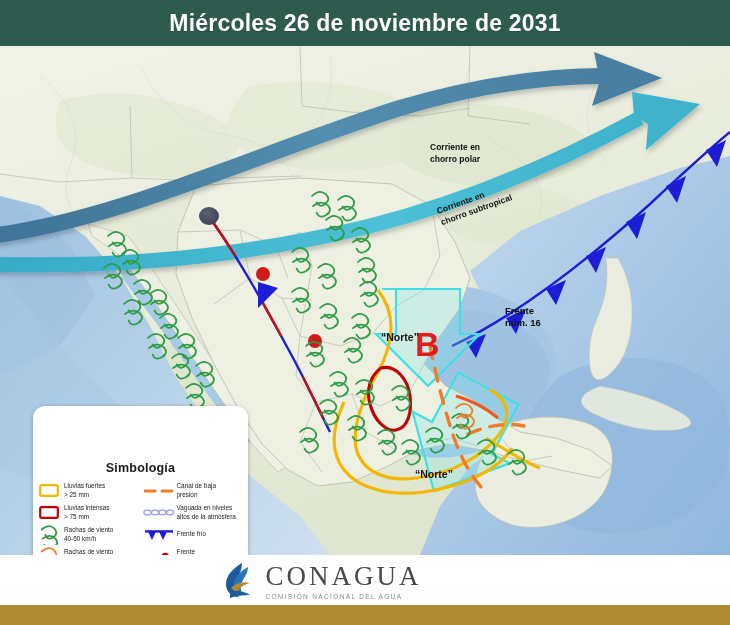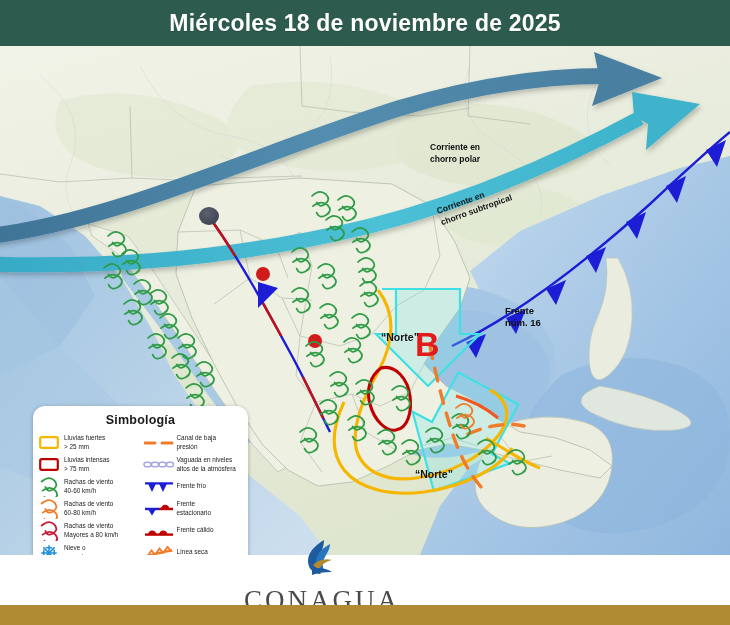--- a/index.html
+++ b/index.html
@@ -31,21 +31,21 @@
   }
   #map-svg{position:absolute;left:0;top:0;}
 
   
   #footer{
     position:absolute;left:0;top:555px;width:730px;height:70px;background:#ffffff;
     z-index:40;
   }
   #logo-wrap{
     position:absolute;left:0;top:0;width:644px;height:52px;
-    display:flex;align-items:center;justify-content:center;gap:9px;flex-direction:column;
+    display:flex;align-items:center;justify-content:center;gap:9px;
   }
   #logo-mark{width:34px;height:40px;flex:0 0 auto;}
   #logo-text-block{display:flex;flex-direction:column;justify-content:center;}
   #logo-name{
     font-family:"Liberation Serif", serif;
     font-size:27px;letter-spacing:3px;color:#4a4a4a;line-height:1;font-weight:400;
   }
   #logo-sub{
     font-family:"Liberation Sans", sans-serif;
     font-size:6.5px;letter-spacing:1.35px;color:#8a8a8a;margin-top:3px;
@@ -54,39 +54,39 @@
 
   
   #legend{
     position:absolute;left:33px;top:360px;width:215px;height:190px;
     background:#ffffff;border-radius:12px;
     box-shadow:0 1px 4px rgba(0,0,0,.28);
     z-index:30;overflow:hidden;
   }
   #legend-title{
     text-align:center;font-size:12.5px;font-weight:bold;color:#1a1a1a;
-    padding-top:7px;letter-spacing:.2px;
+    padding-top:7px;letter-spacing:.2px;margin-top:48px;
   }
   #legend-cols{display:flex;padding:5px 0 0 0;}
   .legend-col{width:107.5px;}
   .legend-row{display:flex;align-items:center;min-height:21px;margin-bottom:1px;}
   .legend-ico{width:31px;flex:0 0 31px;display:flex;align-items:center;justify-content:center;}
   .legend-lbl{
     font-size:6.4px;color:#222;line-height:1.28;
     font-family:"Liberation Sans", sans-serif;white-space:pre-line;
   }
   .legend-col.right .legend-ico{width:36px;flex:0 0 36px;}
 </style>
 </head>
 <body>
 
 <div id="page">
 
   <div id="title-bar">
-    <div id="title-text">Miércoles 18 de noviembre de 2025</div>
+    <div id="title-text">Miércoles 26 de noviembre de 2031</div>
   </div>
 
   <div id="map-area">
     <svg id="map-svg" width="730" height="509" viewBox="0 0 730 509" xmlns="http://www.w3.org/2000/svg">
       <defs>
 
         <linearGradient id="landGrad" x1="0" y1="0" x2="0.4" y2="1">
           <stop offset="0%" stop-color="#f2f3e8"></stop>
           <stop offset="45%" stop-color="#e8ecdc"></stop>
           <stop offset="100%" stop-color="#dfe6cf"></stop>

